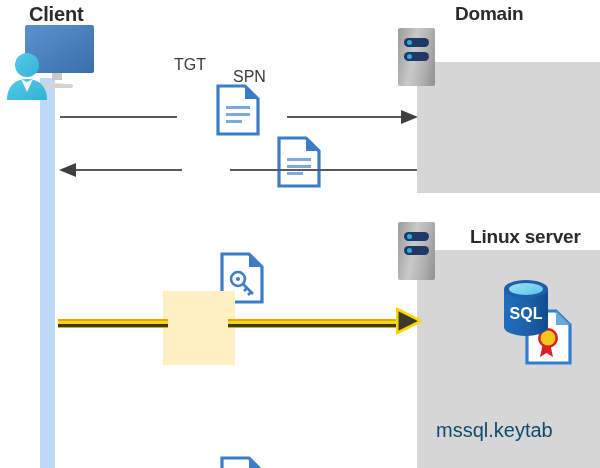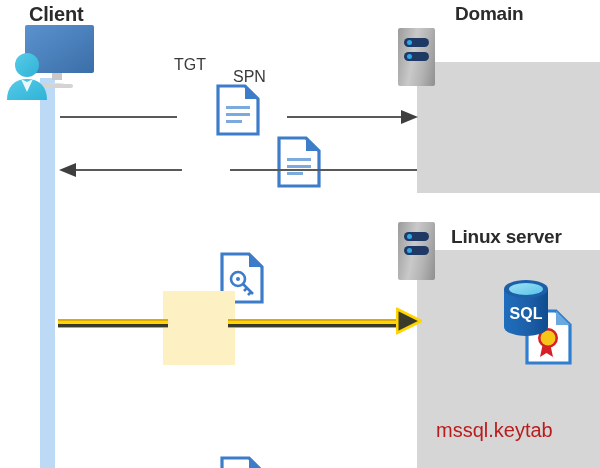--- a/index.html
+++ b/index.html
@@ -16,22 +16,22 @@
   
   .title{
     font-weight:bold;
     color:#2b2b2b;
     font-size:19px;
     line-height:24px;
     letter-spacing:-0.2px;
   }
   #client-title{left:29px;top:2px;font-size:20px;}
   #dc-title{left:455px;top:2px;text-align:left;}
-  #linux-title{left:451px;top:225px;}
-  #keytab-label{left:436px;top:419px;font-size:20px;color:#b91c1c;}
+  #linux-title{left:470px;top:225px;}
+  #keytab-label{left:436px;top:419px;font-size:20px;color:#0c4a6e;}
 
   
   .server-box{background:#d6d6d6;}
   #dc-box{left:417px;top:62px;width:183px;height:131px;}
   #linux-box{left:417px;top:250px;width:183px;height:218px;}
 
   
   #client-lifeline{left:40px;top:78px;width:15px;height:390px;background:#bcd9f5;}
 
   

